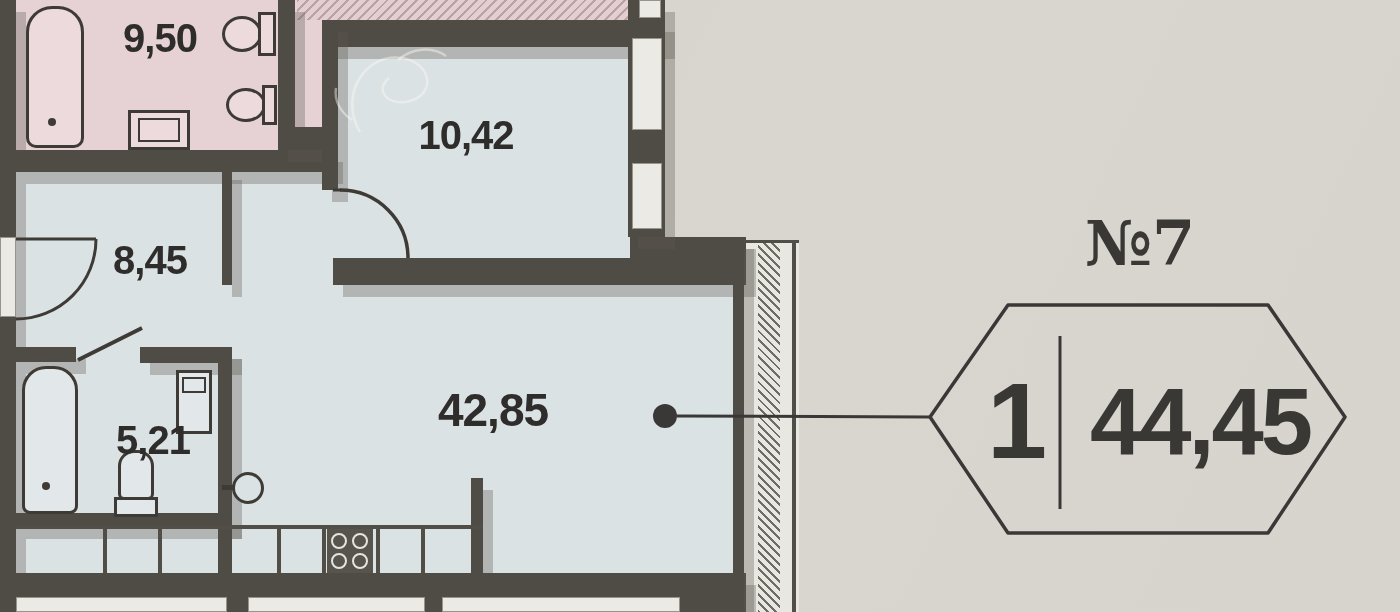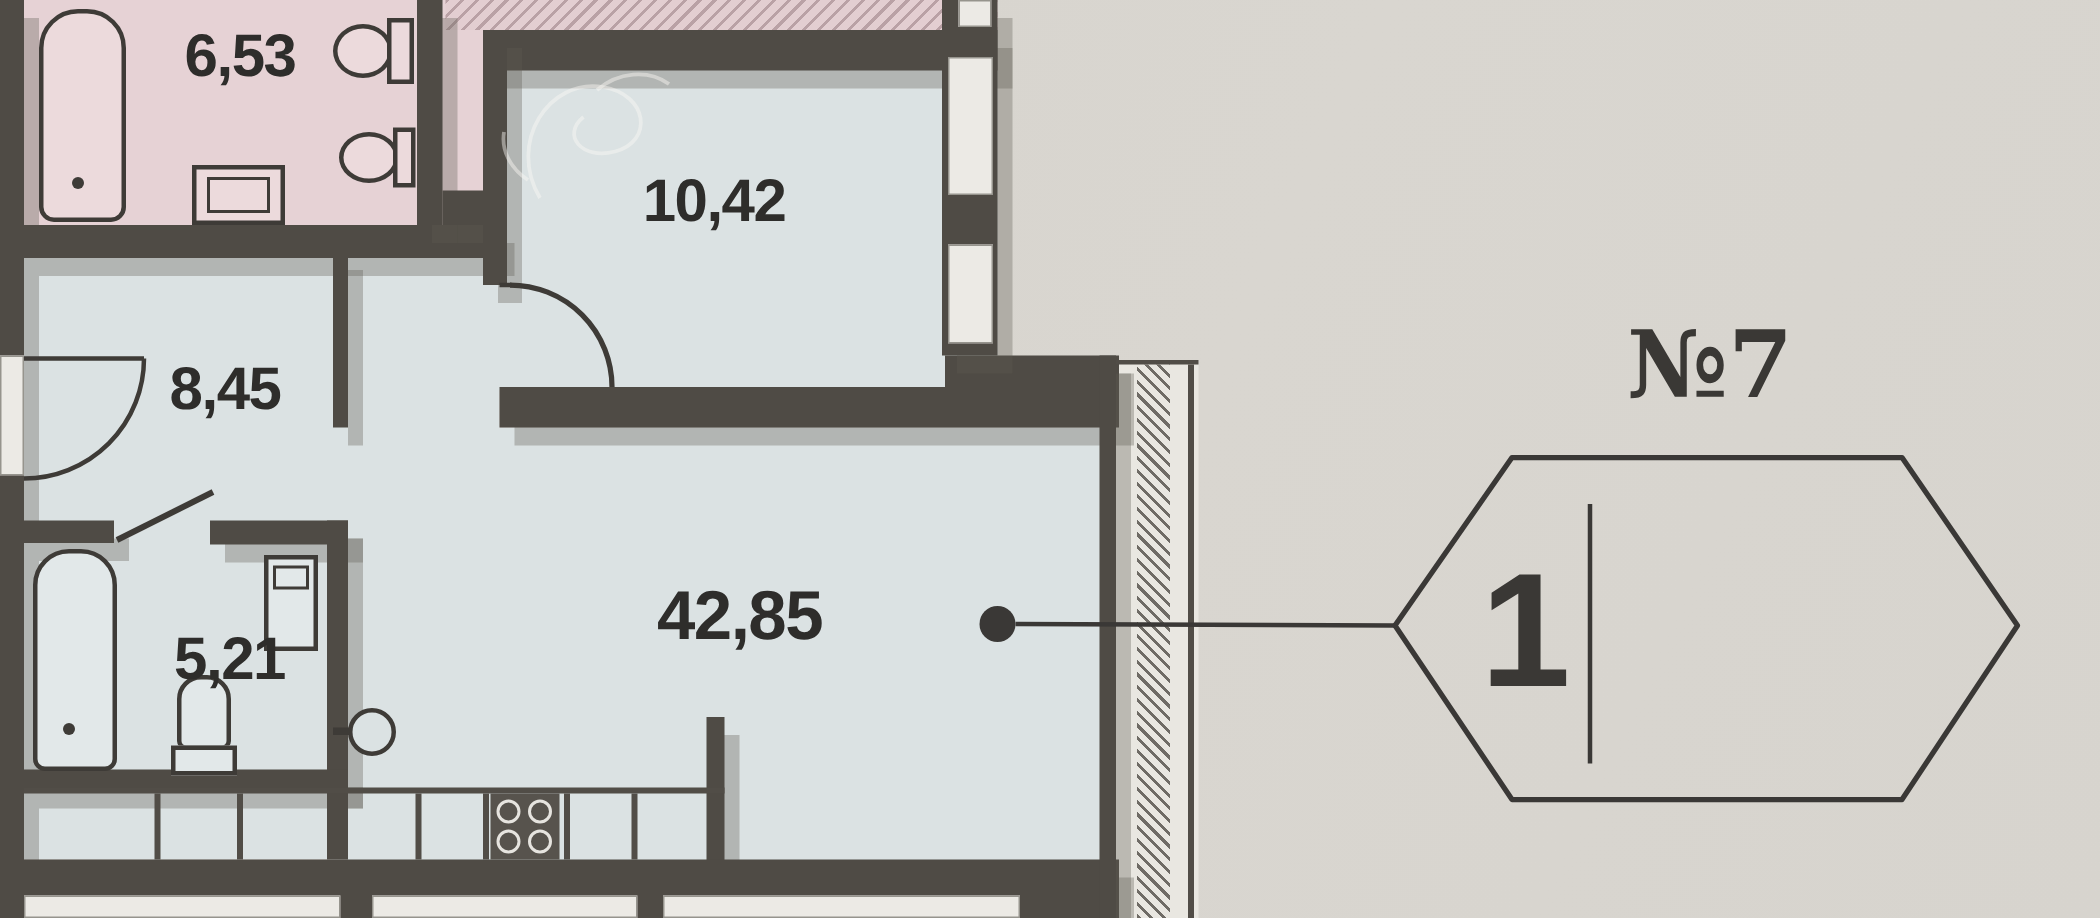--- a/index.html
+++ b/index.html
@@ -145,23 +145,24 @@
     <path d="M930,417 L1008,305 L1268,305 L1345,417 L1268,533 L1008,533 Z" fill="none" stroke="#3a3836" stroke-width="3.5" stroke-linejoin="round"></path>
     <path d="M1060,336 L1060,509" fill="none" stroke="#3a3836" stroke-width="3"></path>
 
     <g stroke="rgba(250,248,244,0.45)" stroke-width="2.5" fill="none">
       <path d="M360,132 C338,95 366,52 402,58 C432,63 436,94 410,101 C388,107 374,90 389,78"></path>
       <path d="M398,60 C412,48 432,46 446,56"></path>
       <path d="M352,120 C340,112 334,100 336,88"></path>
     </g>
   </svg>
 
-  <div class="arealbl" style="left:160px;top:38px;">6,53</div>
-  <div class="arealbl" style="left:476px;top:135px;">10,42</div>
+  <div class="arealbl" style="left:160px;top:38px;">9,50</div>
+  <div class="arealbl" style="left:466px;top:135px;">10,42</div>
   <div class="arealbl" style="left:150px;top:260px;">8,45</div>
   <div class="arealbl" style="left:153px;top:440px;">5,21</div>
   <div class="arealbl" style="left:493px;top:410px;font-size:46px;">42,85</div>
 
 
   <div class="aptno" style="left:1140px;top:243px;">№7</div>
   <div class="bignum" style="left:1017px;top:420px;font-size:108px;">1</div>
+  <div class="bignum" style="left:1200px;top:422px;font-size:94px;letter-spacing:-3px;">44,45</div>
 
 </div>
 
 </body></html>

